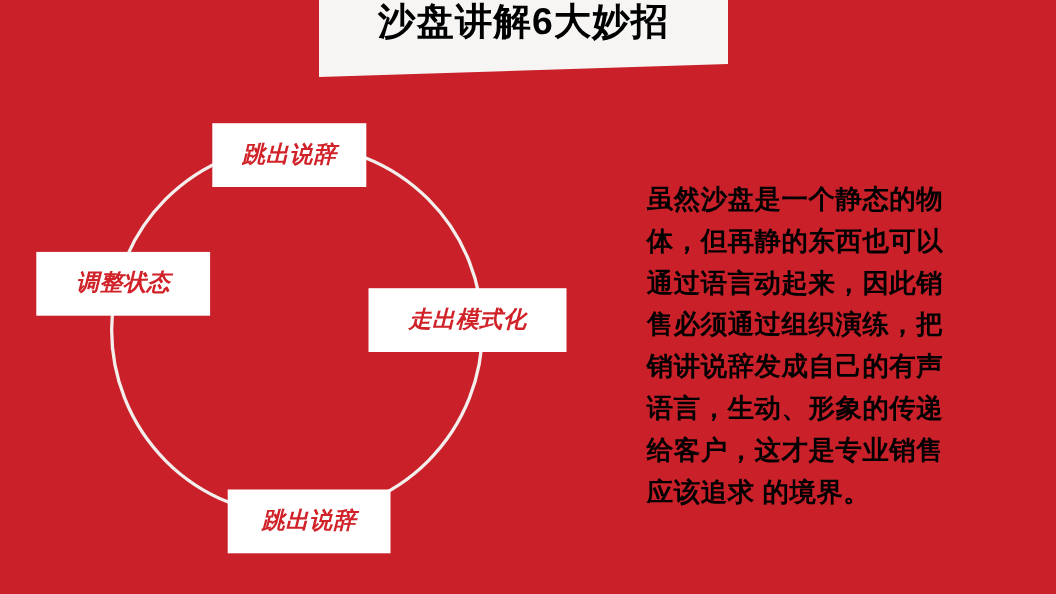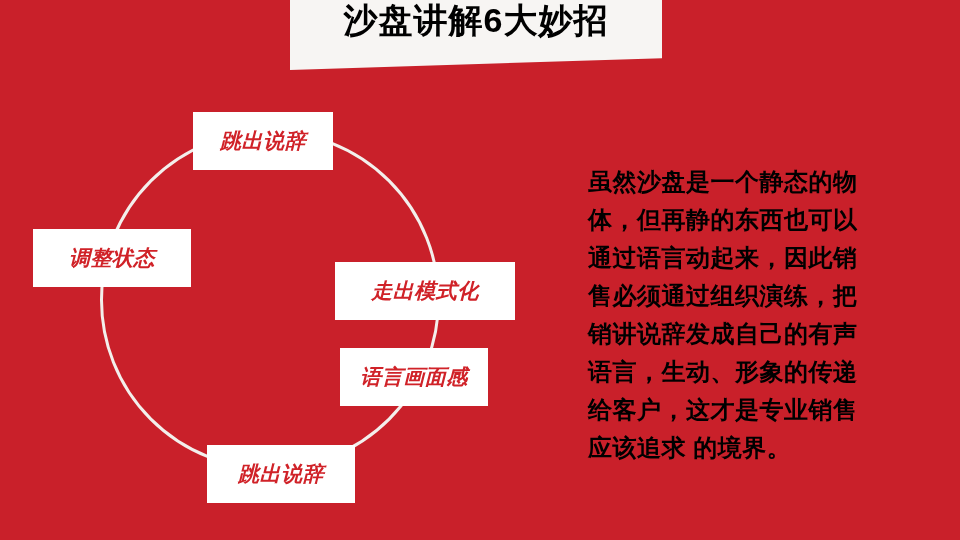--- a/index.html
+++ b/index.html
@@ -119,23 +119,20 @@
     <div id="circle-ring"></div>
 
     <div class="node-box" id="node-top">
       <span class="node-label">跳出说辞</span>
     </div>
 
     <div class="node-box" id="node-right-up">
       <span class="node-label">走出模式化</span>
     </div>
 
-    <div class="node-box" id="node-right-dn">
-      <span class="node-label">语言画面感</span>
-    </div>
 
     <div class="node-box" id="node-bottom">
       <span class="node-label">跳出说辞</span>
     </div>
 
 
     <div class="node-box" id="node-left-up">
       <span class="node-label">调整状态</span>
     </div>
 

